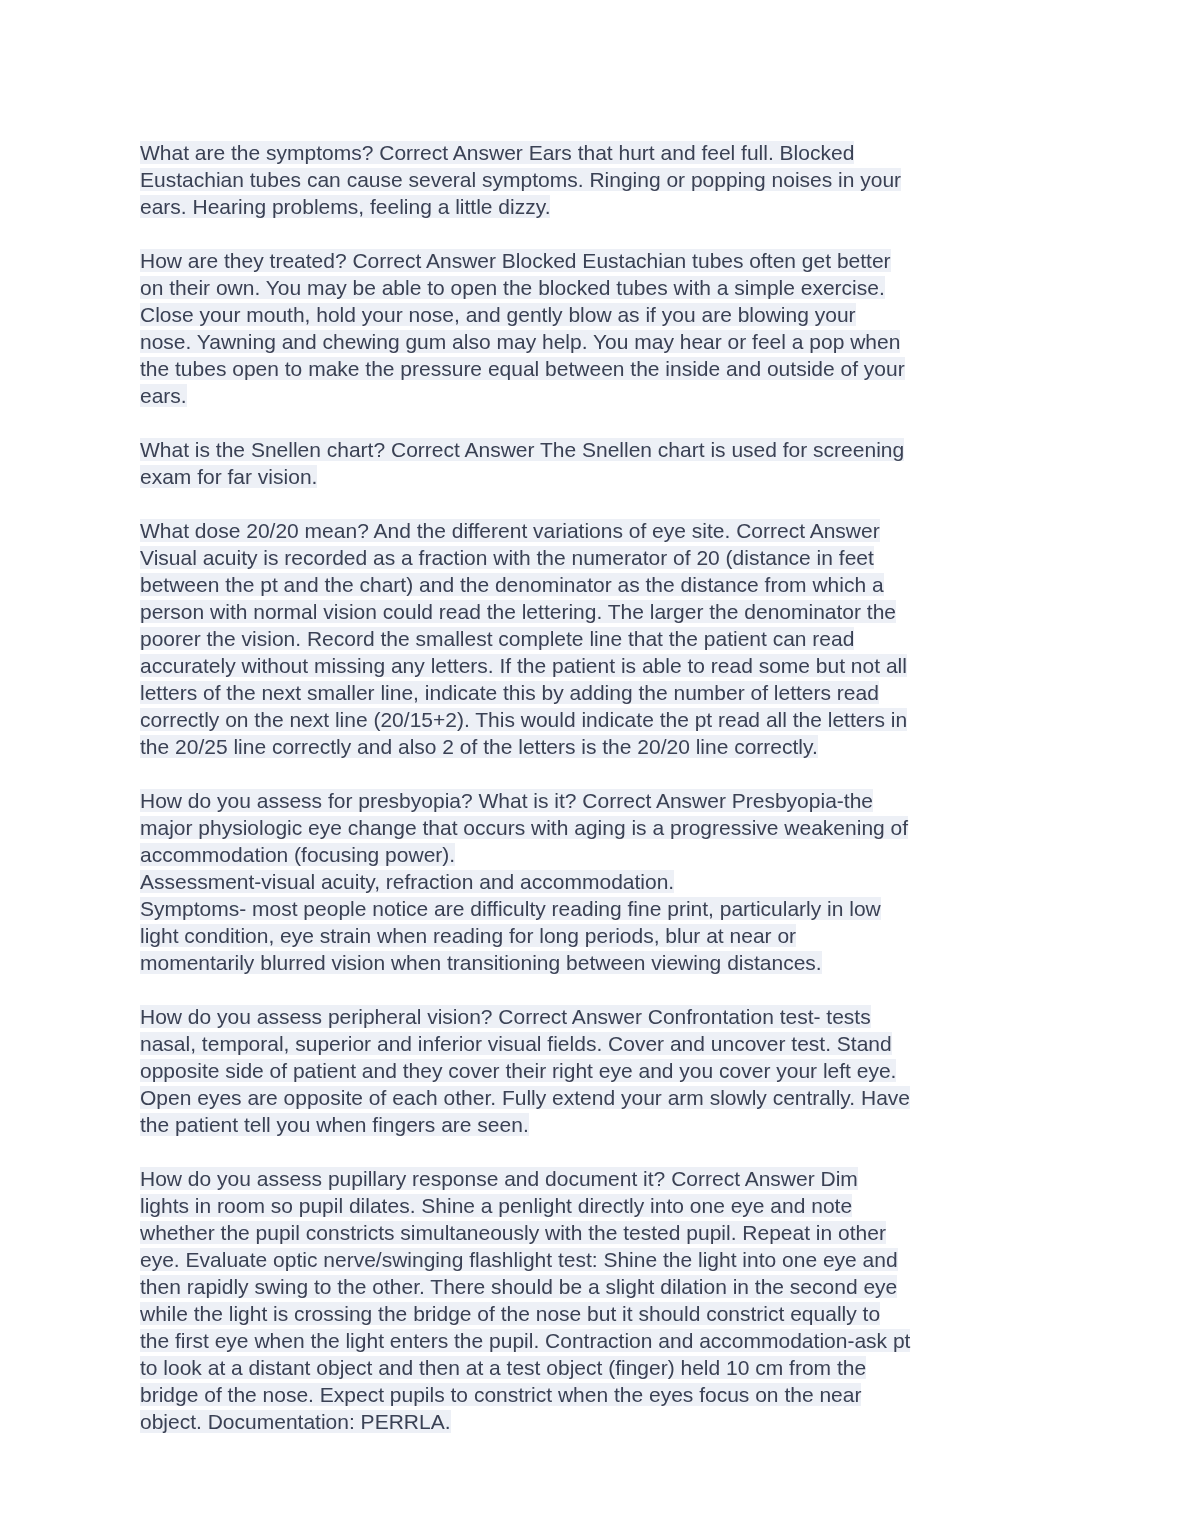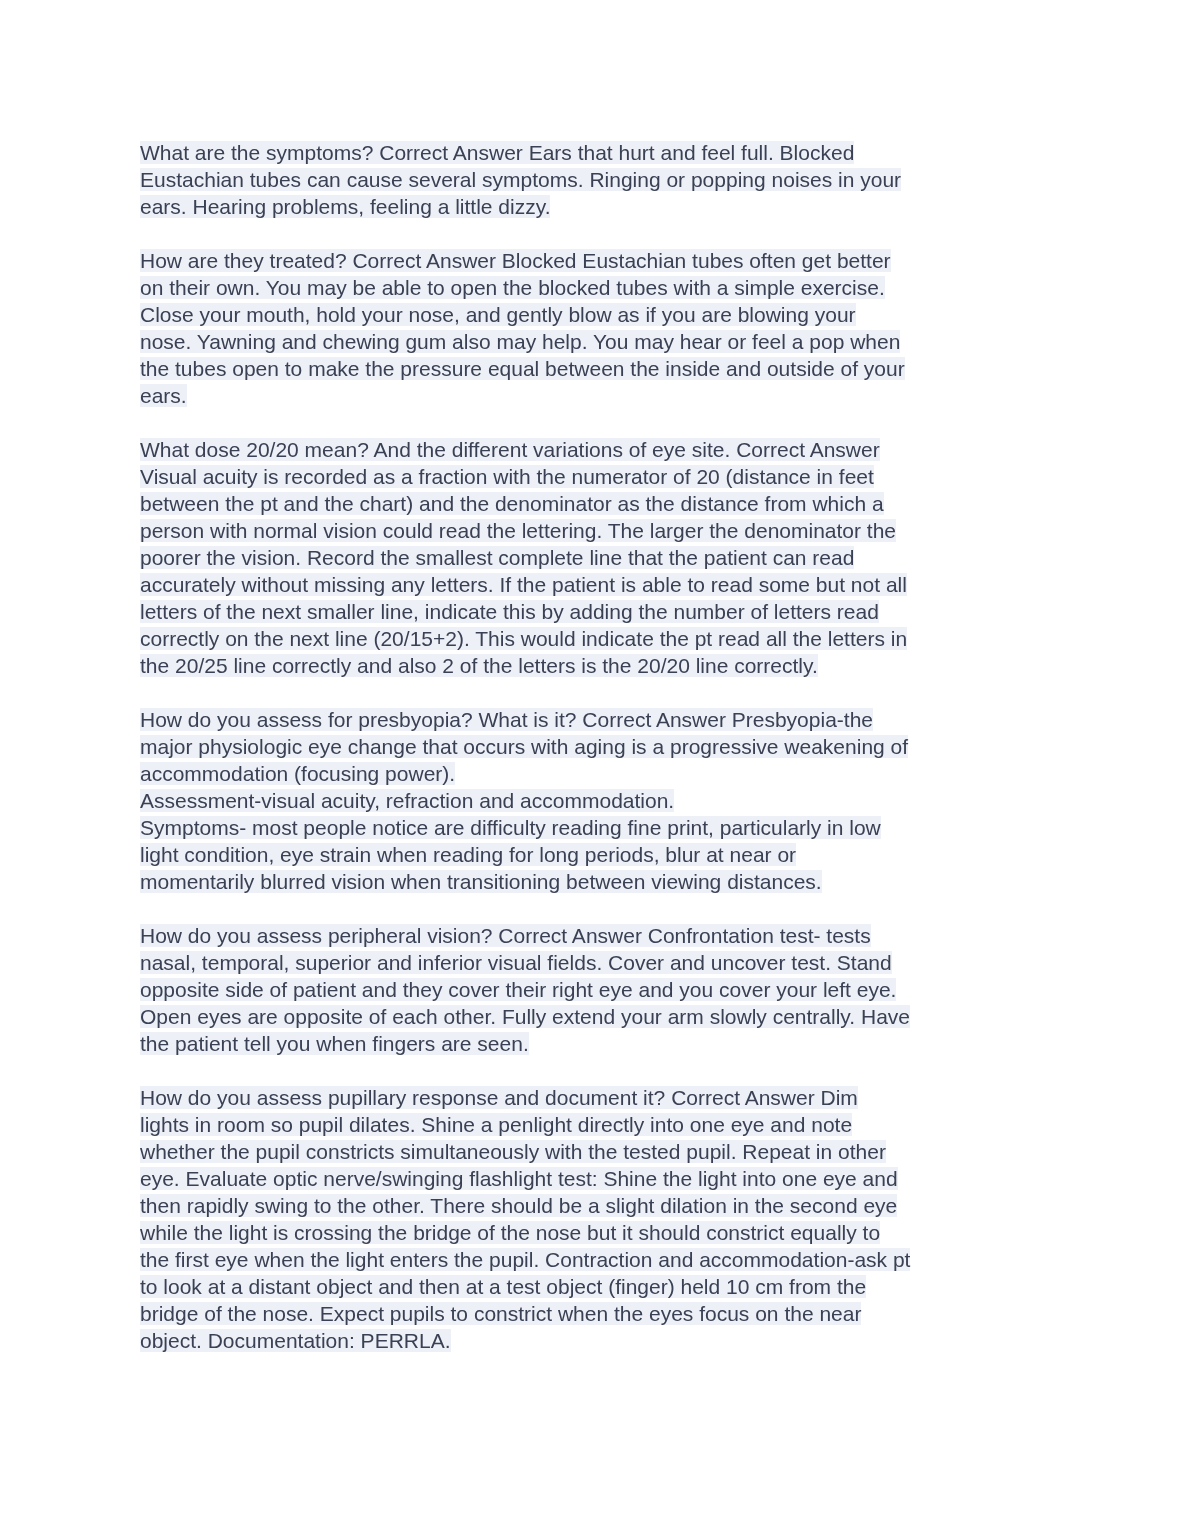--- a/index.html
+++ b/index.html
@@ -35,20 +35,21 @@
     -webkit-box-decoration-break: clone;
   }
 </style>
 </head>
 <body>
 
 <div class="page">
   <div class="doc-body">
       <p class="para"><span class="hl">What are the symptoms? Correct Answer Ears that hurt and feel full. Blocked Eustachian tubes can cause several symptoms. Ringing or popping noises in your ears. Hearing problems, feeling a little dizzy.</span></p>
       <p class="para"><span class="hl">How are they treated? Correct Answer Blocked Eustachian tubes often get better on their own. You may be able to open the blocked tubes with a simple exercise. Close your mouth, hold your nose, and gently blow as if you are blowing your nose. Yawning and chewing gum also may help. You may hear or feel a pop when the tubes open to make the pressure equal between the inside and outside of your ears.</span></p>
+      <p class="para"><span class="hl">What is the Snellen chart? Correct Answer The Snellen chart is used for screening exam for far vision.</span></p>
       <p class="para"><span class="hl">What dose 20/20 mean? And the different variations of eye site. Correct Answer Visual acuity is recorded as a fraction with the numerator of 20 (distance in feet between the pt and the chart) and the denominator as the distance from which a person with normal vision could read the lettering. The larger the denominator the poorer the vision. Record the smallest complete line that the patient can read accurately without missing any letters. If the patient is able to read some but not all letters of the next smaller line, indicate this by adding the number of letters read correctly on the next line (20/15+2). This would indicate the pt read all the letters in the 20/25 line correctly and also 2 of the letters is the 20/20 line correctly.</span></p>
       <p class="para"><span class="hl">How do you assess for presbyopia? What is it? Correct Answer Presbyopia-the major physiologic eye change that occurs with aging is a progressive weakening of accommodation (focusing power).
 Assessment-visual acuity, refraction and accommodation.
 Symptoms- most people notice are difficulty reading fine print, particularly in low light condition, eye strain when reading for long periods, blur at near or momentarily blurred vision when transitioning between viewing distances.</span></p>
       <p class="para"><span class="hl">How do you assess peripheral vision? Correct Answer Confrontation test- tests nasal, temporal, superior and inferior visual fields. Cover and uncover test. Stand opposite side of patient and they cover their right eye and you cover your left eye. Open eyes are opposite of each other. Fully extend your arm slowly centrally. Have the patient tell you when fingers are seen.</span></p>
       <p class="para"><span class="hl">How do you assess pupillary response and document it? Correct Answer Dim lights in room so pupil dilates. Shine a penlight directly into one eye and note whether the pupil constricts simultaneously with the tested pupil. Repeat in other eye. Evaluate optic nerve/swinging flashlight test: Shine the light into one eye and then rapidly swing to the other. There should be a slight dilation in the second eye while the light is crossing the bridge of the nose but it should constrict equally to the first eye when the light enters the pupil. Contraction and accommodation-ask pt to look at a distant object and then at a test object (finger) held 10 cm from the bridge of the nose. Expect pupils to constrict when the eyes focus on the near object. Documentation: PERRLA.</span></p>
     </div>
 </div>
 
 </body></html>

